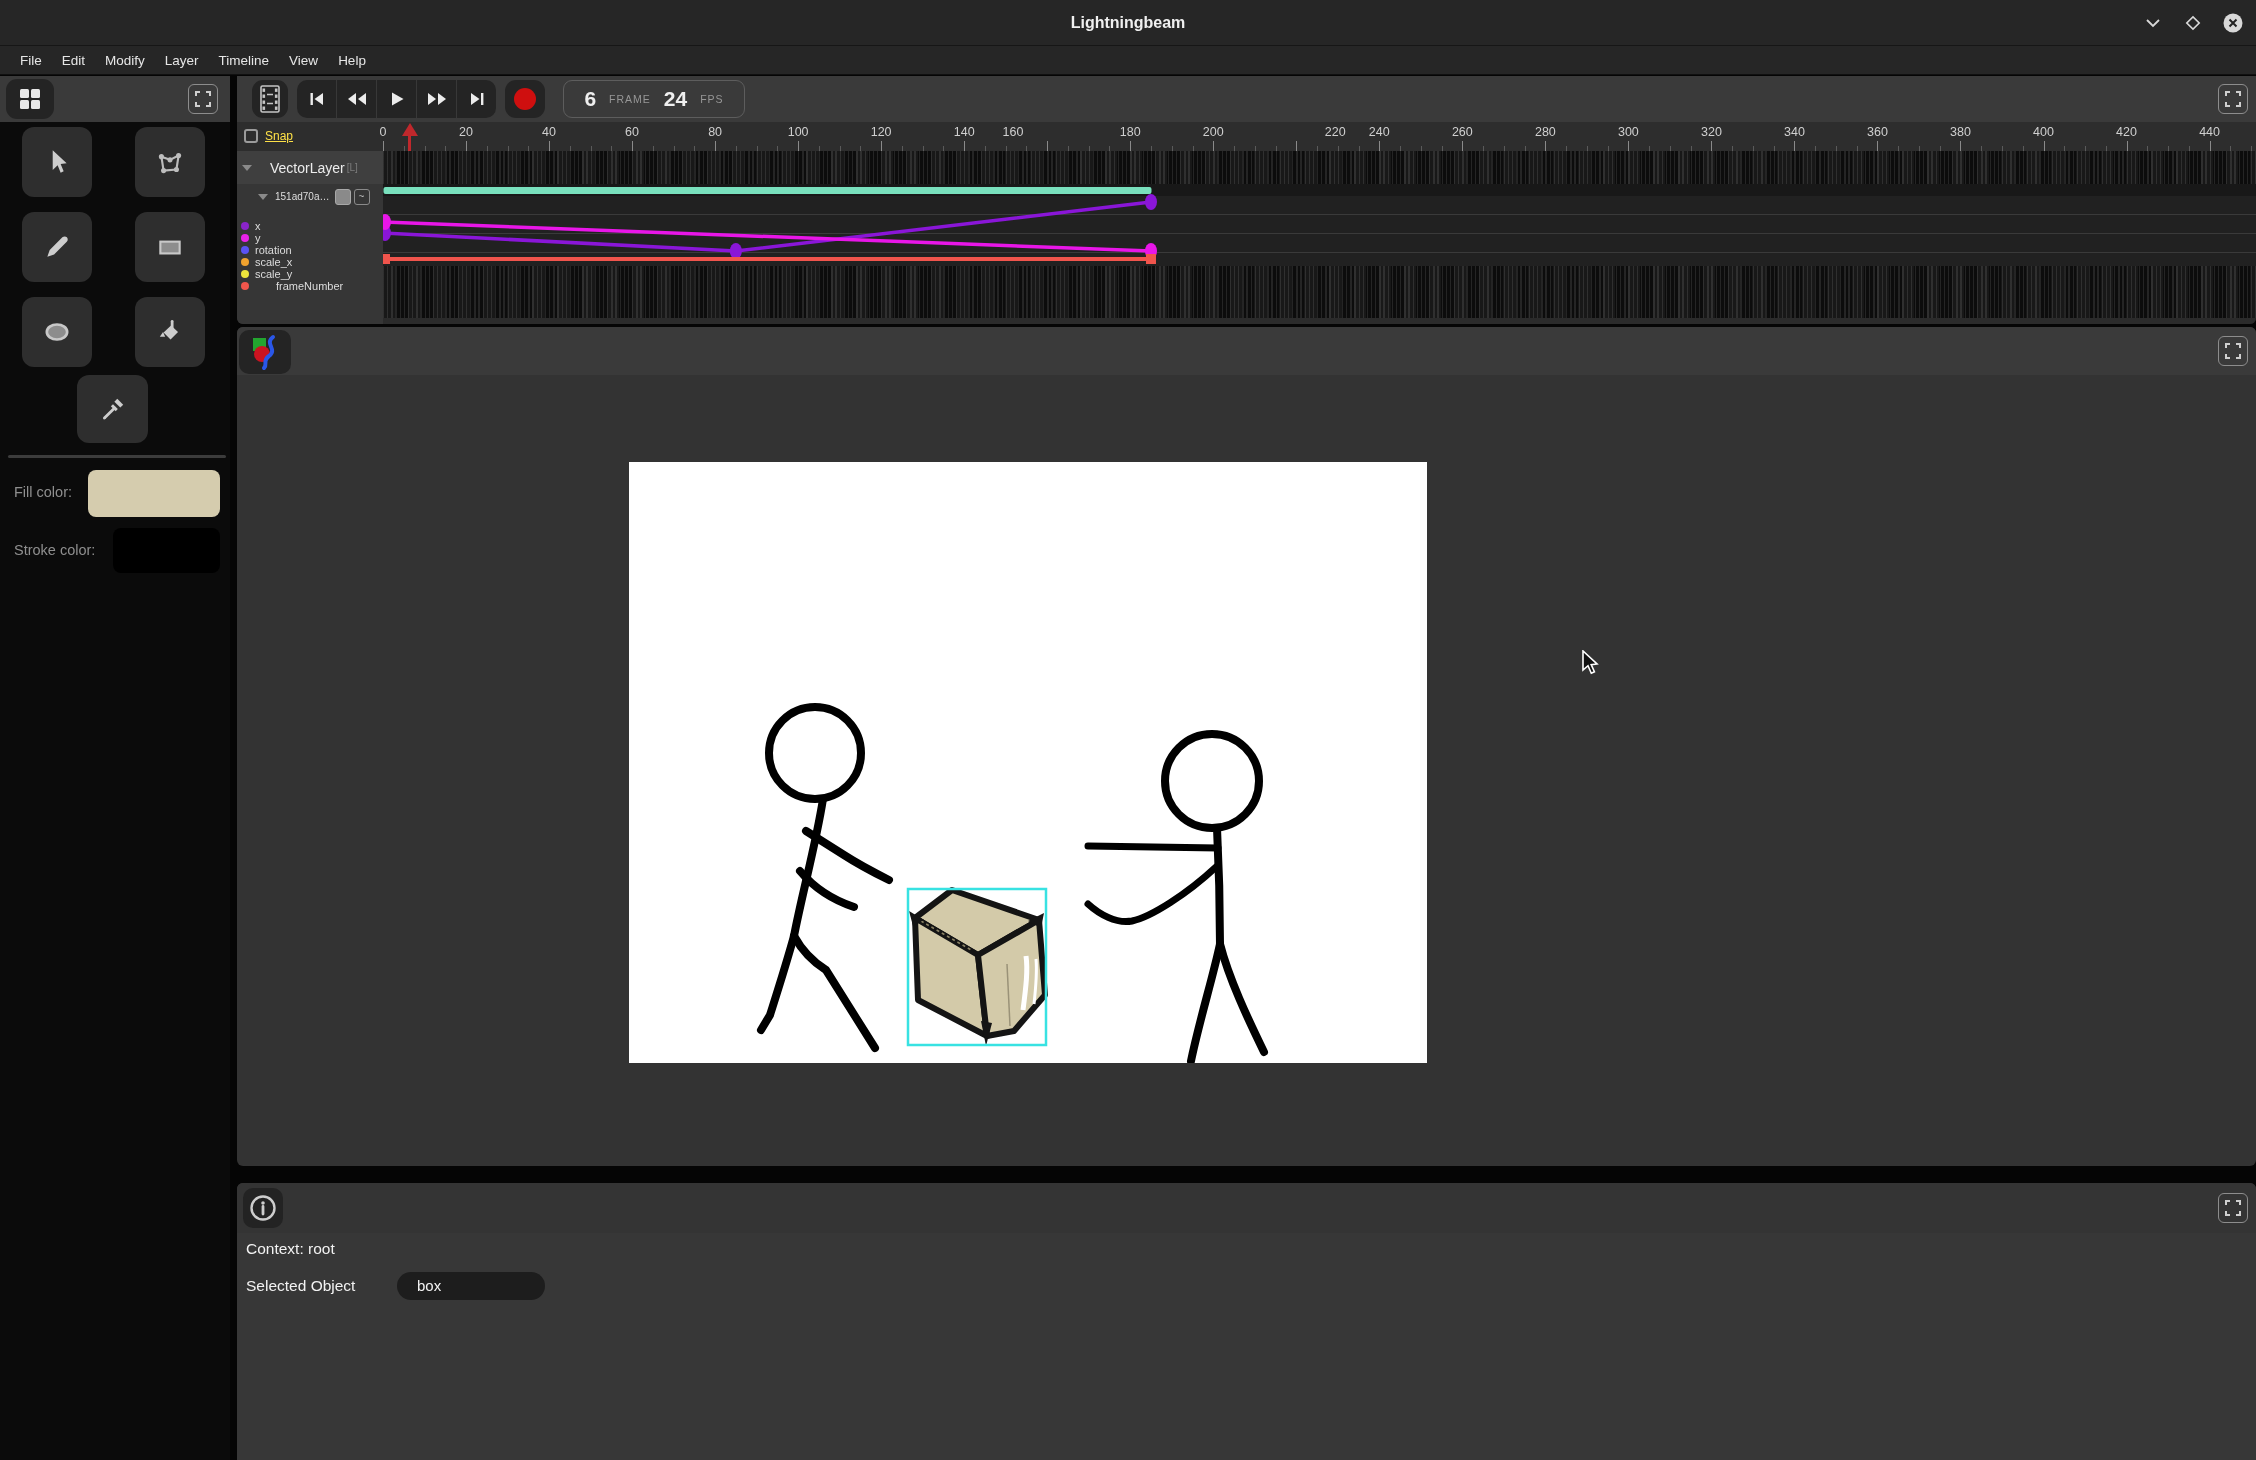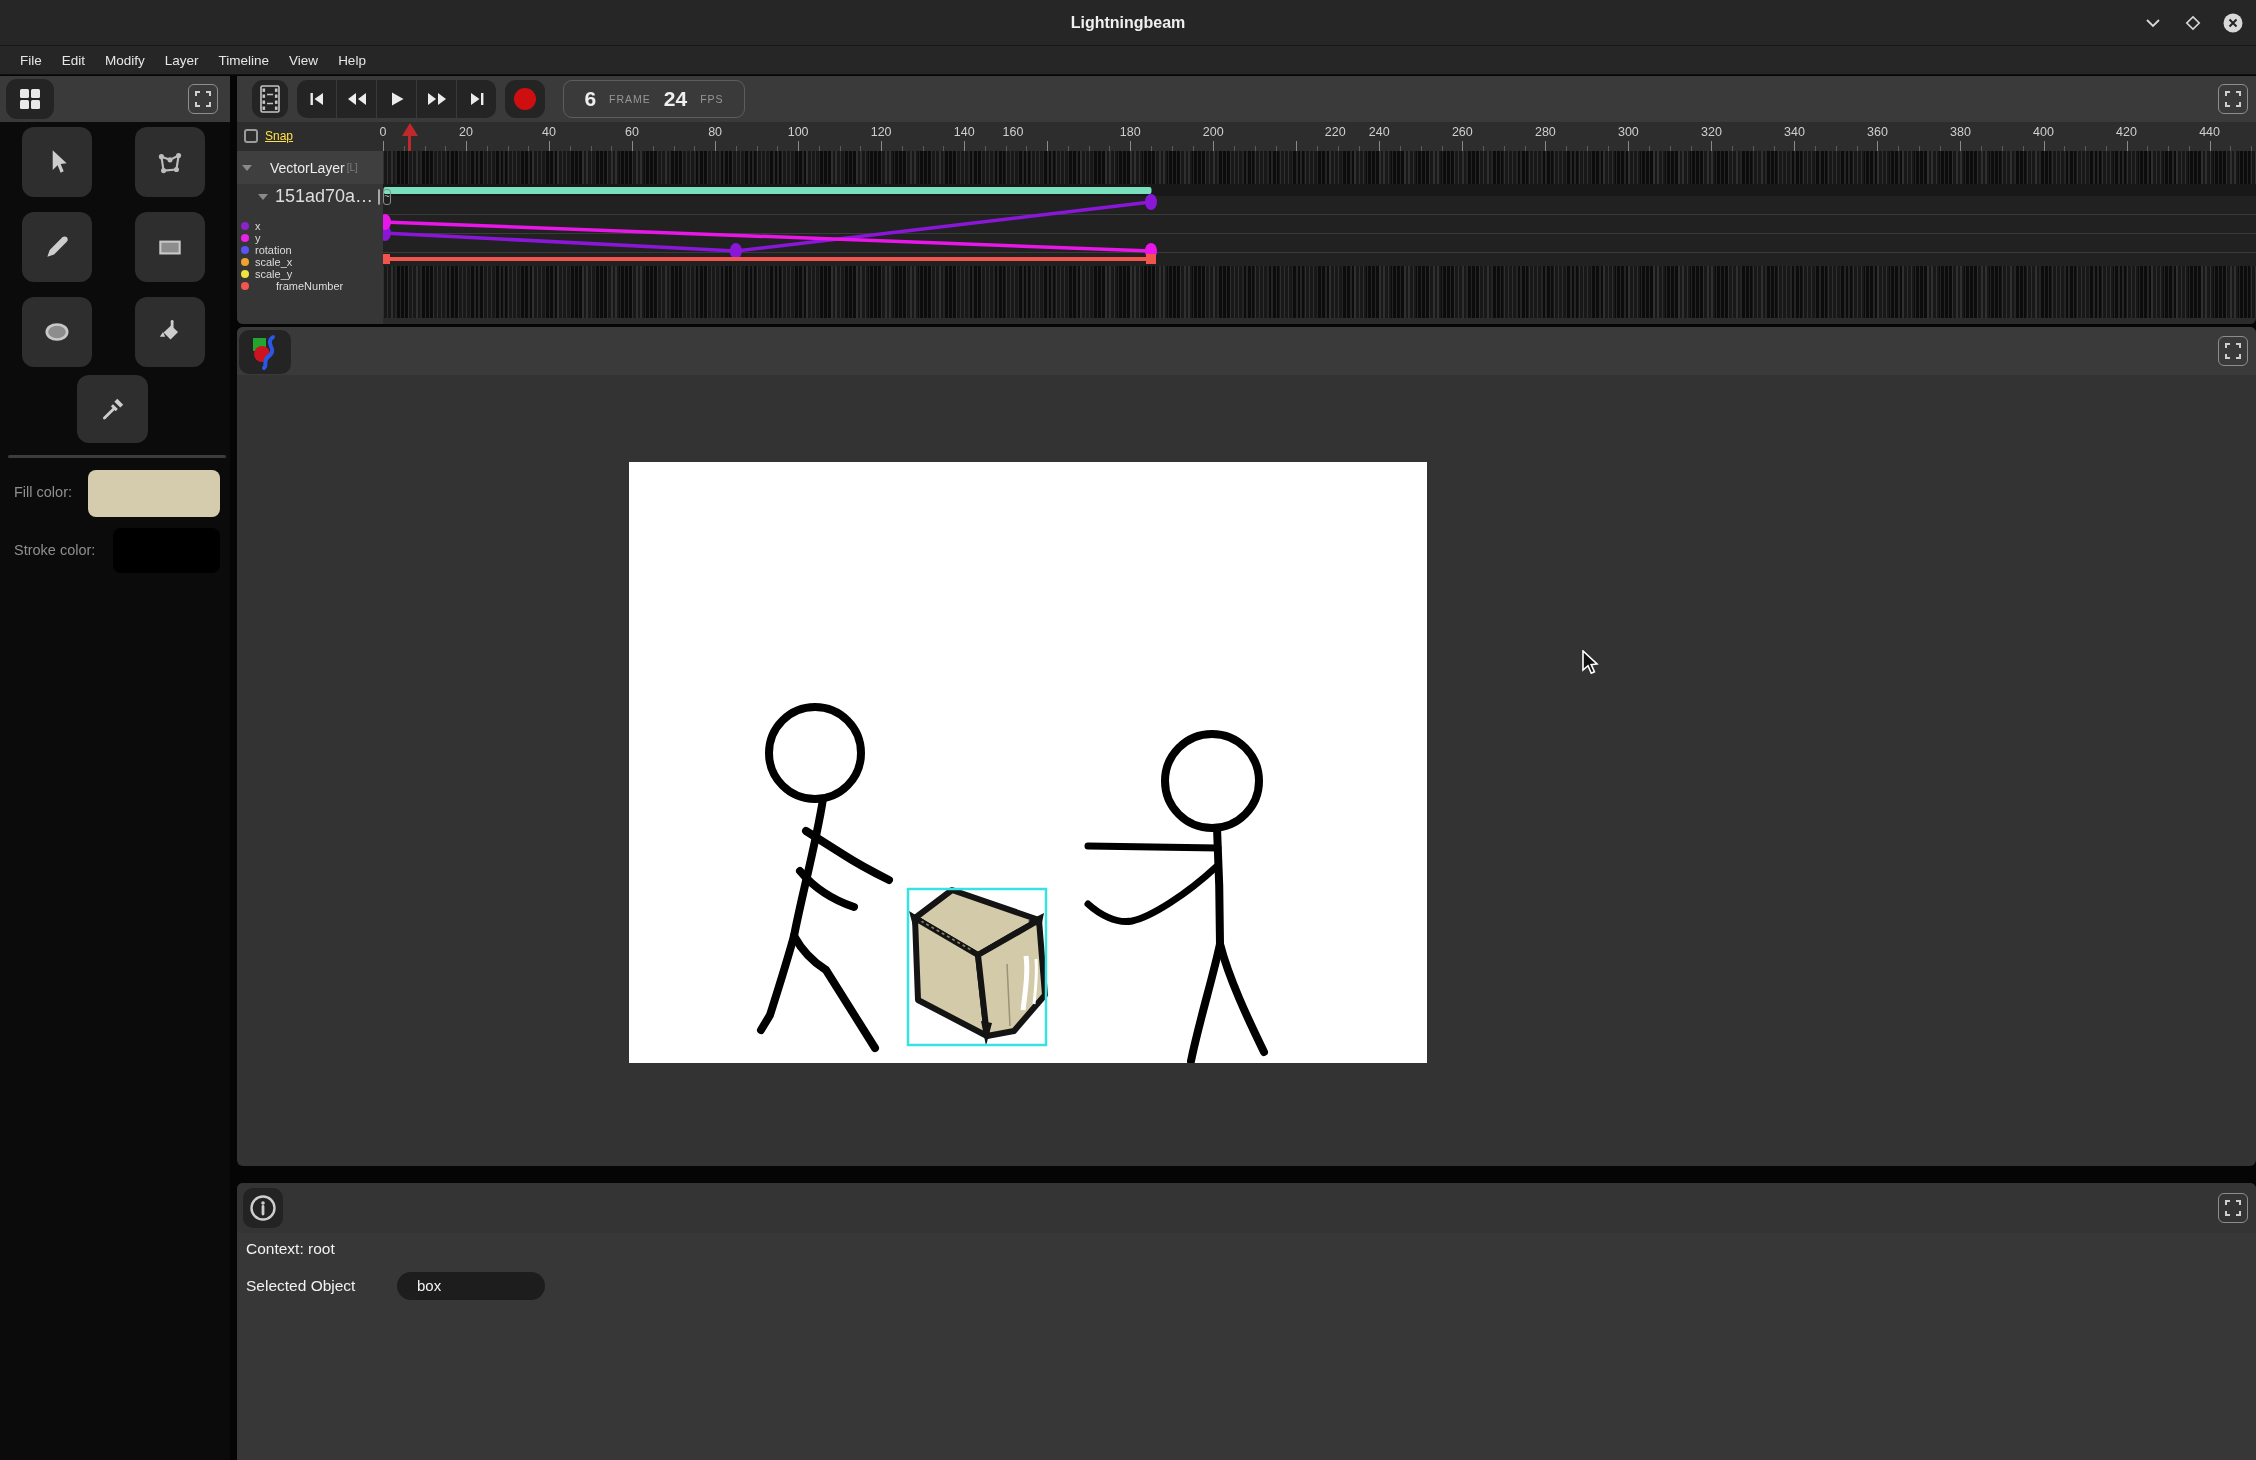--- a/index.html
+++ b/index.html
@@ -412,21 +412,21 @@
           </svg>
       </div>
       <div class="abs" id="names-col">
         <div class="abs" id="layer-row">
           <span class="tri" style="margin-left:5px;"></span>
           <span style="color:#ececec;font-size:14px;margin-left:18px;">VectorLayer</span>
           <span style="color:#7c7c7c;font-size:10px;margin-left:2px;">[L]</span>
         </div>
         <div class="abs" id="sublayer-row">
           <span class="tri" style="margin-left:21px;"></span>
-          <span style="color:#dedede;font-size:18px;margin-left:7px;">151ad70a…</span>
+          <span style="color:#dedede;font-size:10px;margin-left:7px;">151ad70a…</span>
           <span style="width:16px;height:16px;background:#8a8a8a;border:1px solid #a8a8a8;border-radius:3px;margin-left:5px;box-sizing:border-box;"></span>
           <span style="width:16px;height:16px;border:1px solid #8a8a8a;border-radius:3px;margin-left:3px;box-sizing:border-box;color:#bababa;font-size:10px;line-height:14px;text-align:center;">~</span>
         </div>
         <div class="abs" id="prop-list" style="left:0;top:58px;width:146px;height:115px;">
             <div class="prop-row" style="top: 11px;">
               <span class="prop-dot" style="background: rgb(138, 36, 201);"></span>
               <span class="prop-name">x</span>
             </div>
             <div class="prop-row" style="top: 23px;">
               <span class="prop-dot" style="background: rgb(233, 34, 233);"></span>

